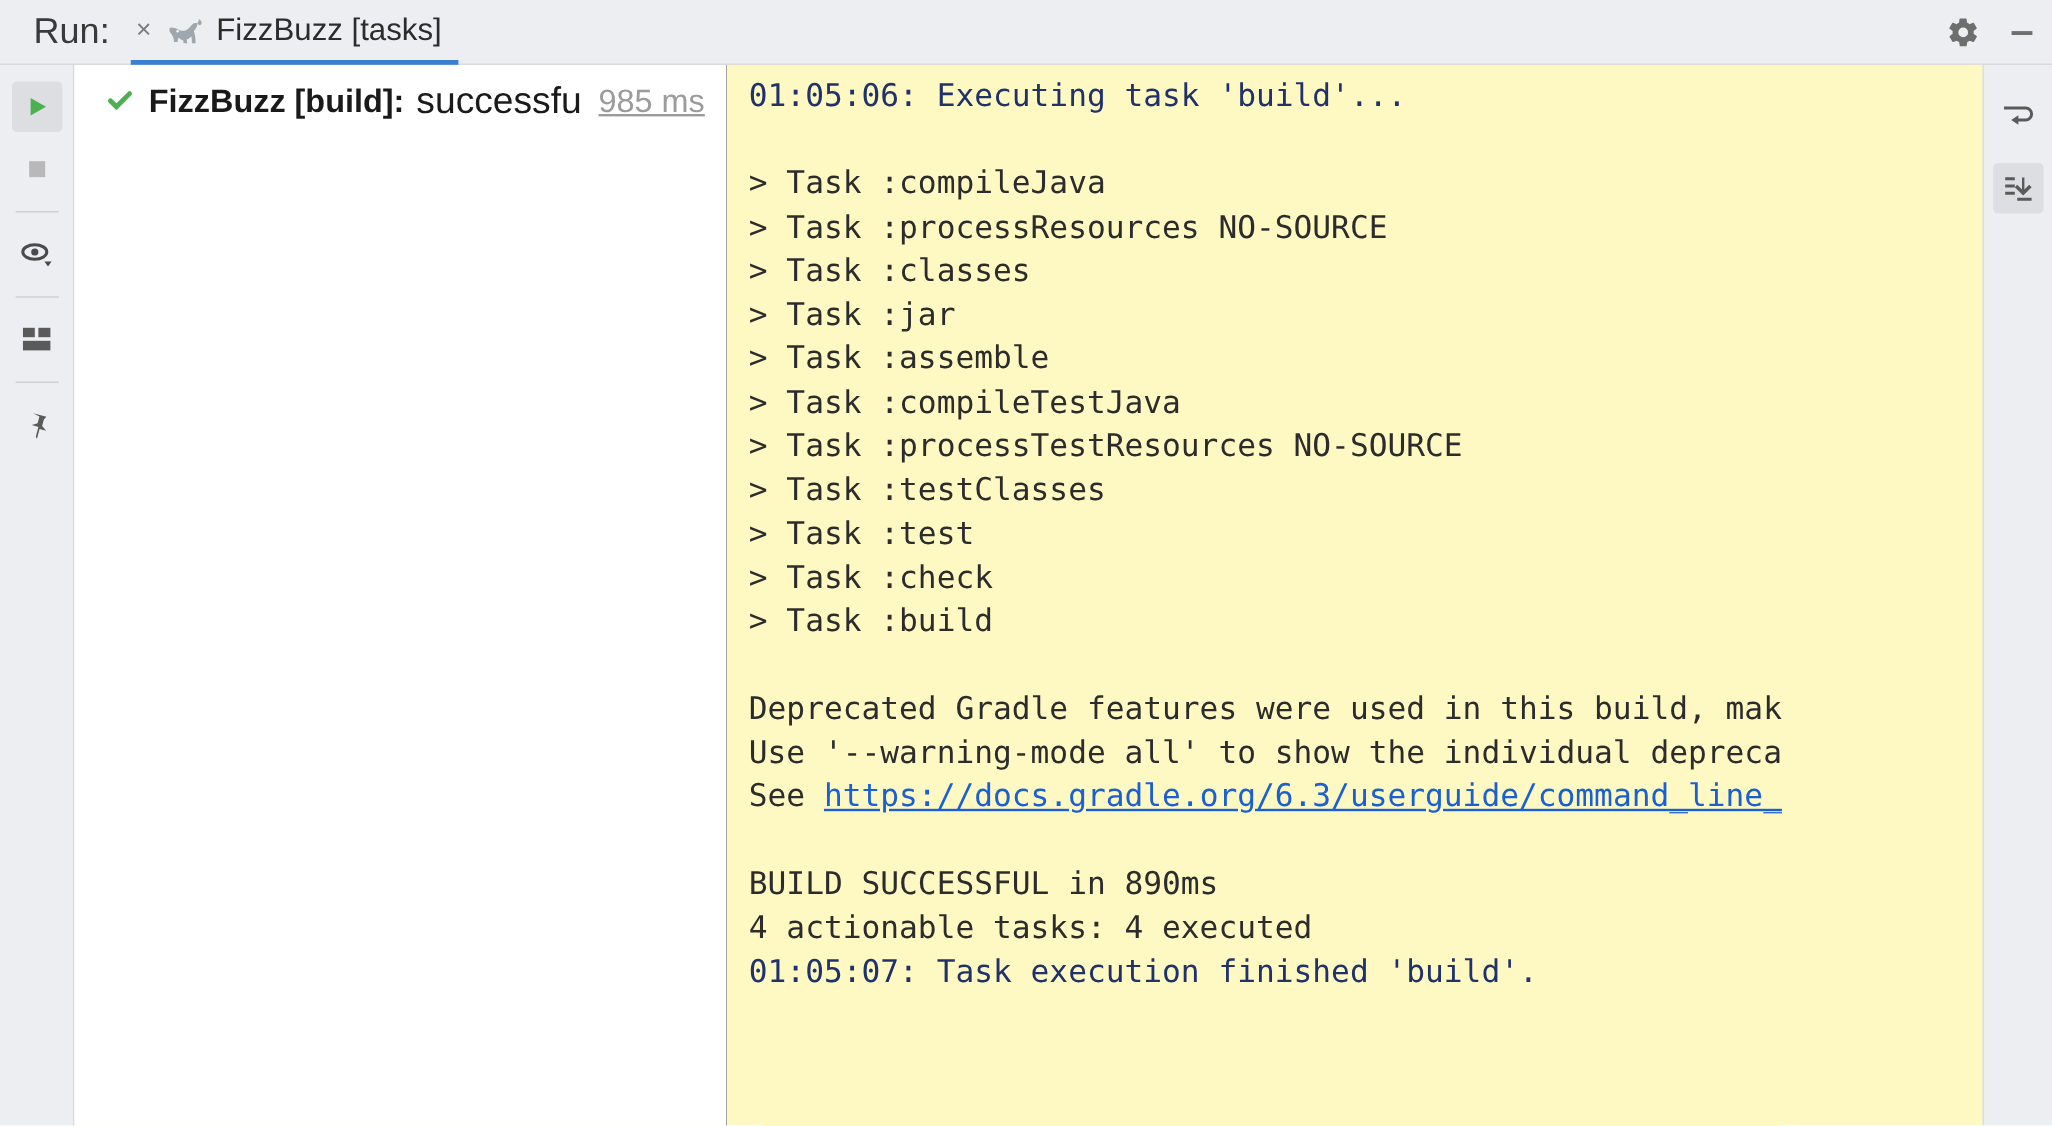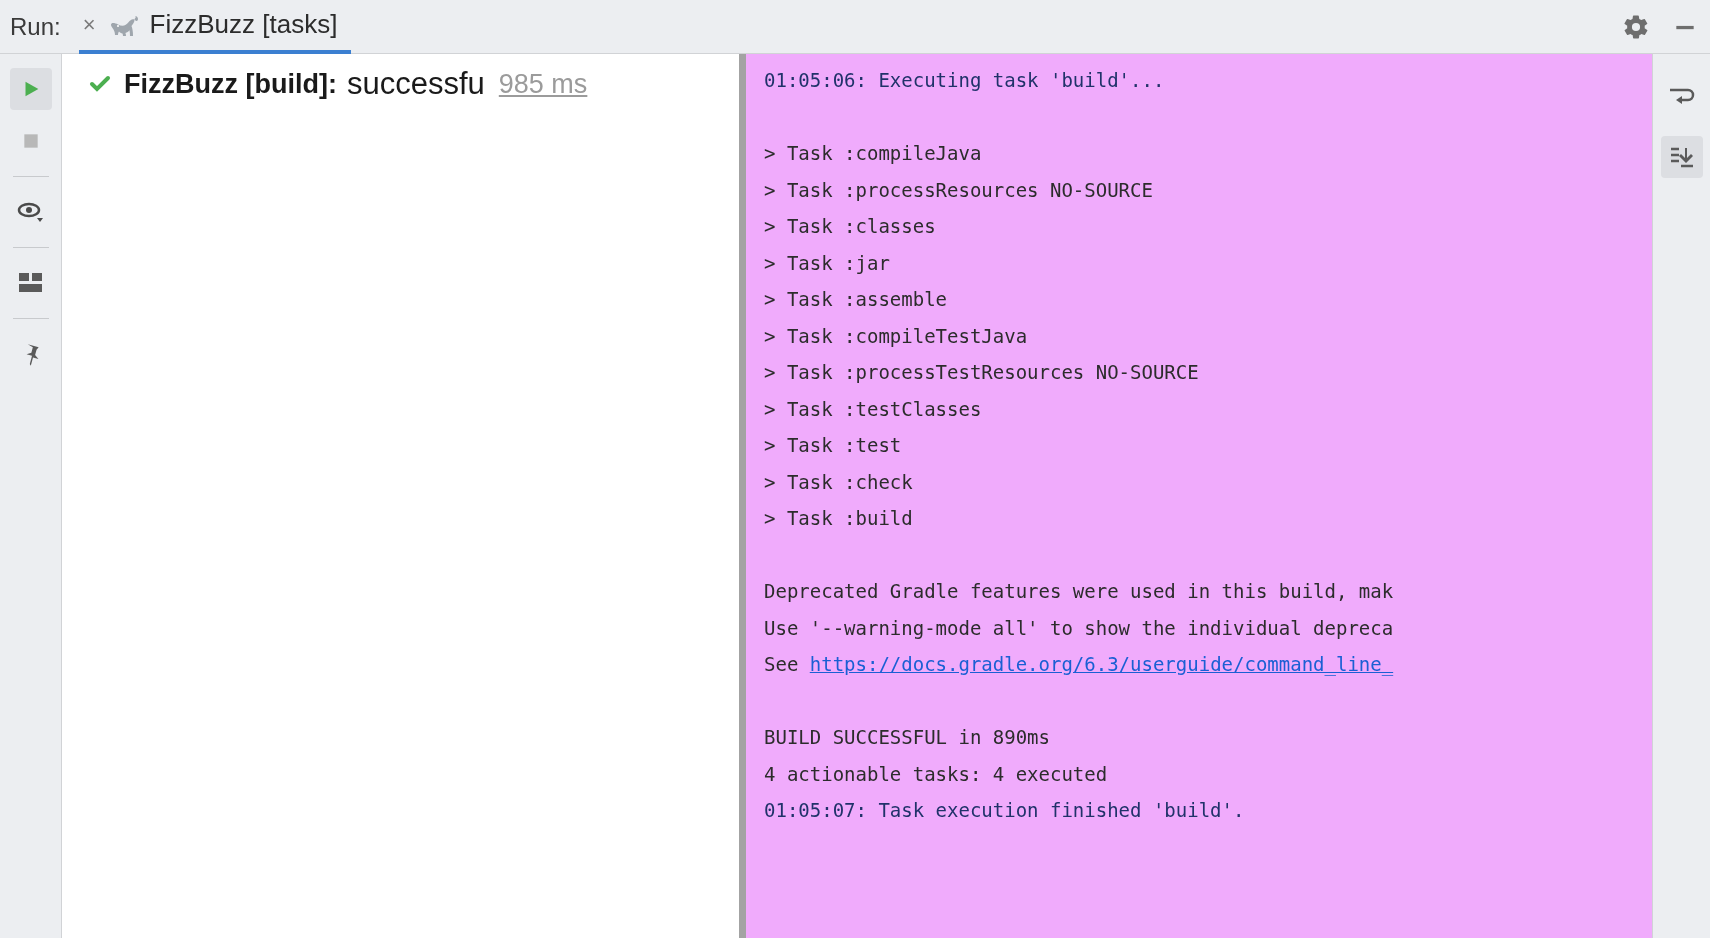--- a/index.html
+++ b/index.html
@@ -6,21 +6,21 @@
   html, body { width: 1710px; height: 938px; font-family: -apple-system, "Segoe UI", Arial, sans-serif; background: #fff; overflow: hidden; }
   .header {
     height: 54px;
     background: #eceef1;
     border-bottom: 1px solid #d1d3d6;
     display: flex;
     align-items: center;
     padding-left: 10px;
     position: relative;
   }
-  .run-label { font-size: 24px; color: #3a3a3a; margin-right: 18px; }
+  .run-label { font-size: 30px; color: #3a3a3a; margin-right: 18px; margin-left: 18px; }
   .tab {
     display: flex;
     align-items: center;
     height: 54px;
     padding: 0 14px 0 4px;
     border-bottom: 4px solid #3b7fd1;
     position: relative;
   }
   .tab-close { color: #7a7a7a; font-size: 22px; margin-right: 14px; cursor: pointer; }
   .elephant { width: 30px; height: 30px; margin-right: 10px; display:flex; align-items:center; justify-content:center;}
@@ -35,37 +35,37 @@
     display: flex;
     flex-direction: column;
     align-items: center;
     padding-top: 14px;
     gap: 10px;
   }
   .tb-btn { width: 42px; height: 42px; display:flex; align-items:center; justify-content:center; border-radius:4px; cursor:pointer; }
   .tb-btn.active { background: #dcdee2; }
   .tb-divider { width: 36px; height: 1px; background: #c8cacd; margin: 4px 0; }
   .tree-panel {
-    width: 684px;
+    width: 544px;
     background: #fff;
-    border-right: 7px solid #a3a3a3;
+    border-right: 1px solid #a3a3a3;
     padding: 12px 0 0 24px;
     overflow: hidden;
     text-align: right;
   }
   .tree-row { display: flex; align-items: center; gap: 10px; white-space: nowrap; }
   .check { color: #4caf50; }
   .tree-title { font-size: 27px; font-weight: 700; color: #1a1a1a; }
   .tree-status { font-size: 31px; font-weight: 400; color: #1a1a1a; }
   .tree-time { font-size: 27px; color: #9b9b9b; margin-left: 4px; text-decoration: underline; }
   .console {
     flex: 1;
-    background: #f0abfc;
+    background: #fef9c3;
     font-family: "Menlo", "Consolas", monospace;
-    font-size: 19px;
+    font-size: 26px;
     line-height: 36.5px;
     padding: 8px 0 13px 18px;
     white-space: pre;
     overflow: hidden;
     color: #2c2c2c;
     position: relative;
   }
   .console .blueish { color: #20326a; }
   .console a { color: #1a5fd4; text-decoration: underline; }
   .right-toolbar {

